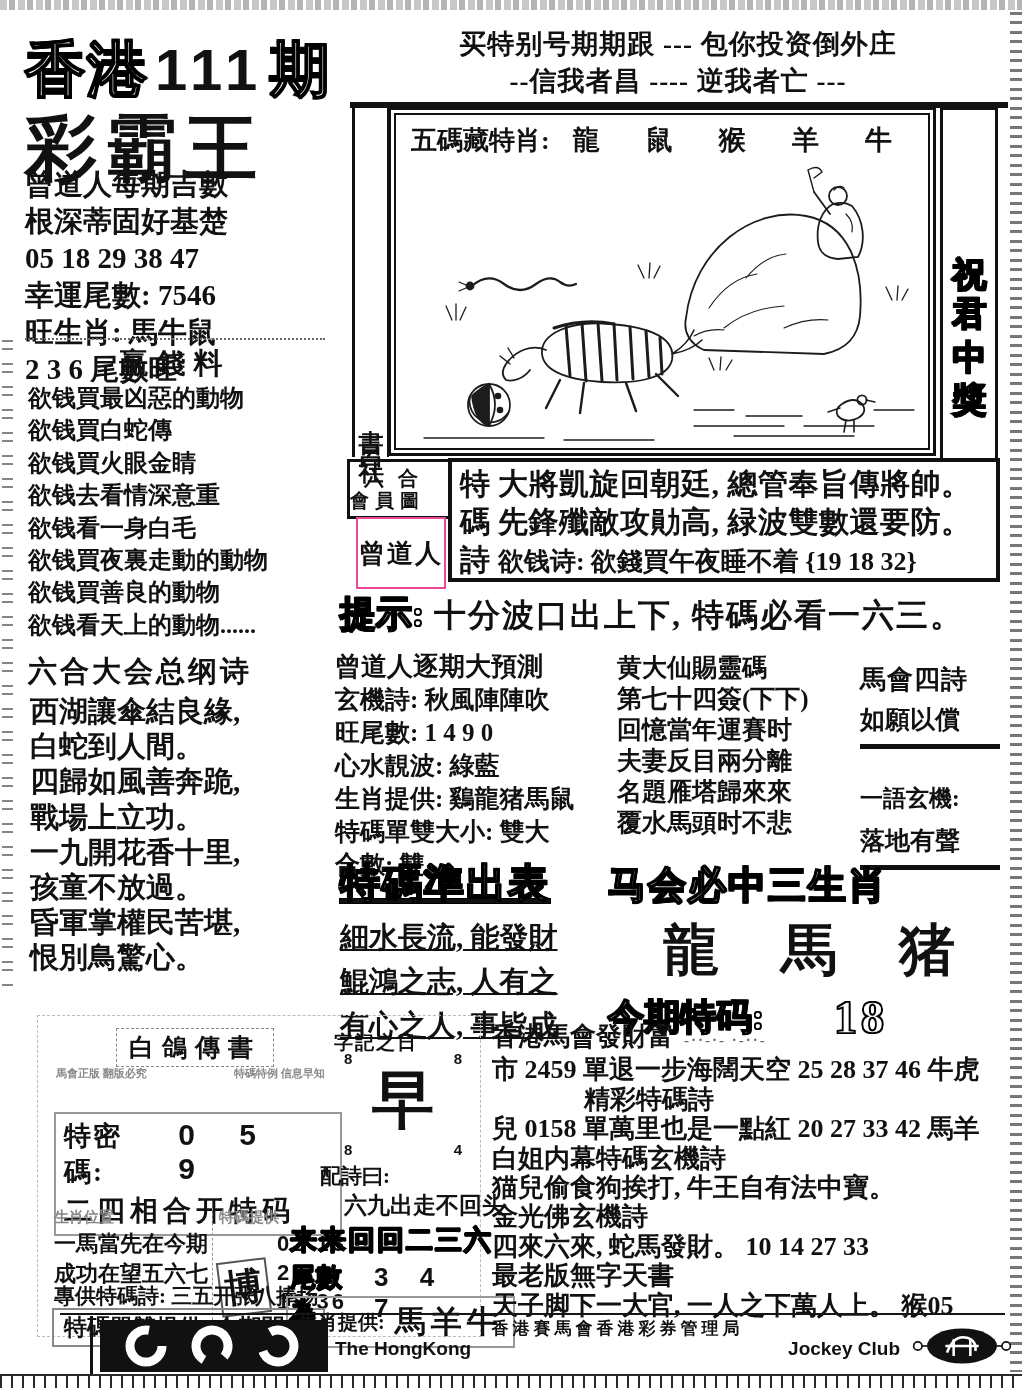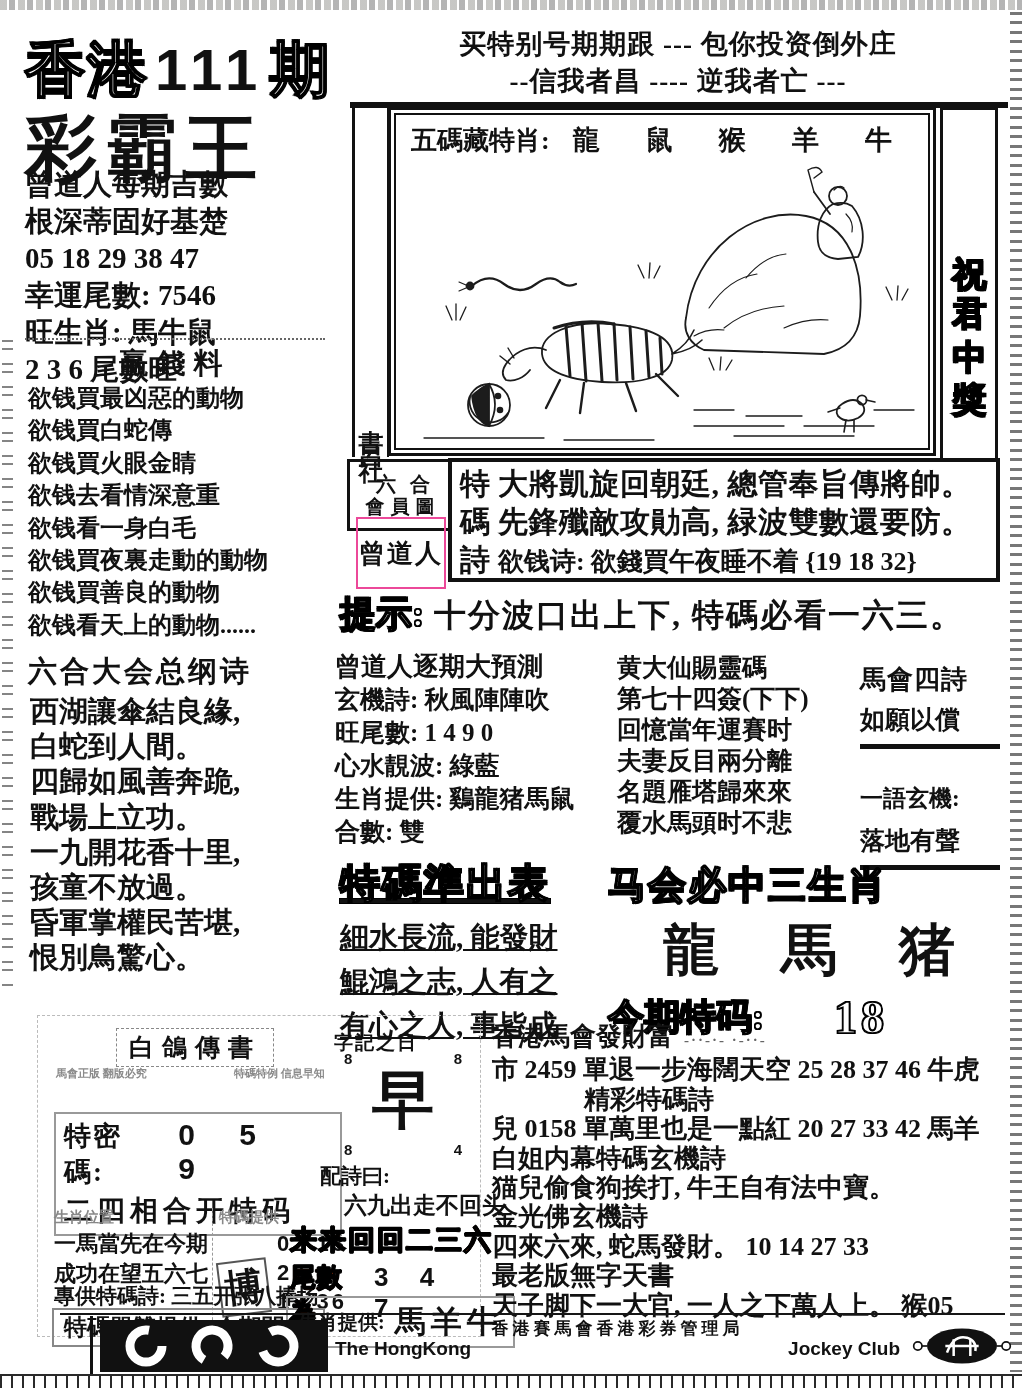--- a/index.html
+++ b/index.html
@@ -38,22 +38,22 @@
   .dots1{left:25px;top:338px;width:300px;border-top:2px dotted #666;}
   .win-title{left:25px;top:344px;width:300px;text-align:center;font-size:29px;font-weight:900;letter-spacing:8px;}
   .win-items{left:28px;top:382px;width:310px;font-size:24px;font-weight:600;line-height:32.4px;white-space:nowrap;}
   .poem-title{left:28px;top:652px;font-size:29px;font-weight:900;letter-spacing:3px;}
   .poem-lines{left:30px;top:694px;font-size:29px;font-weight:700;line-height:35.2px;white-space:nowrap;}
 
   
   .side-strip{left:352px;top:107px;width:32px;height:350px;border-left:3px solid #111;border-right:2px solid #111;
       display:flex;align-items:flex-end;justify-content:center;}
   .side-strip span{writing-mode:vertical-rl;font-size:25px;font-weight:800;letter-spacing:14px;padding-bottom:6px;}
-  .seal1{left:347px;top:459px;width:112px;height:72px;border:3px solid #111;box-sizing:border-box;
-      display:flex;flex-direction:column;align-items:center;justify-content:center;font-weight:900;line-height:1.15;}
+  .seal1{left:347px;top:459px;width:112px;height:60px;border:3px solid #111;box-sizing:border-box;
+      display:flex;flex-direction:column;justify-content:center;font-weight:900;line-height:1.15;}
   .seal1 .r1{font-size:20px;letter-spacing:14px;text-indent:14px;}
   .seal1 .r2{font-size:19px;letter-spacing:6px;}
   .seal2{left:356px;top:517px;width:90px;height:72px;border:2px solid #ec4899;box-sizing:border-box;
       display:flex;align-items:center;justify-content:center;font-size:26px;font-weight:900;letter-spacing:2px;}
   .picture{left:388px;top:107px;width:548px;height:349px;border:3px solid #111;box-sizing:border-box;
       box-shadow:inset 0 0 0 3px #fff,inset 0 0 0 5px #111;background:#fff;}
   .pic-caption{display:flex;align-items:baseline;padding:12px 18px 0 20px;font-size:26px;font-weight:800;}
   .pic-zo{flex:1;display:flex;justify-content:space-around;font-size:27px;font-weight:800;}
   .pic-art{width:536px;height:288px;margin:0 auto;display:block;}
   .right-strip{left:940px;top:107px;width:58px;height:410px;border:3px solid #111;box-sizing:border-box;
@@ -313,20 +313,21 @@
     <span class="hint-lbl hollow">提示:</span>
     <span class="hint-txt">十分波口出上下, 特碼必看一六三。</span>
   </div>
 
   <div class="abs pred">
     <div class="t">曾道人逐期大預測</div>
     <div>玄機詩: 秋風陣陣吹</div>
     <div>旺尾數: 1 4 9 0</div>
     <div>心水靚波: 綠藍</div>
     <div>生肖提供: 鷄龍猪馬鼠</div>
+    <div>特碼單雙大小: 雙大</div>
     <div>合數: 雙</div>
   </div>
 
   <div class="abs wong">
     <div class="t">黄大仙賜靈碼</div>
     <div>第七十四簽(下下)</div>
     <div>回憶當年運賽时</div>
     <div>夫妻反目兩分離</div>
     <div>名題雁塔歸來來</div>
     <div>覆水馬頭时不悲</div>

